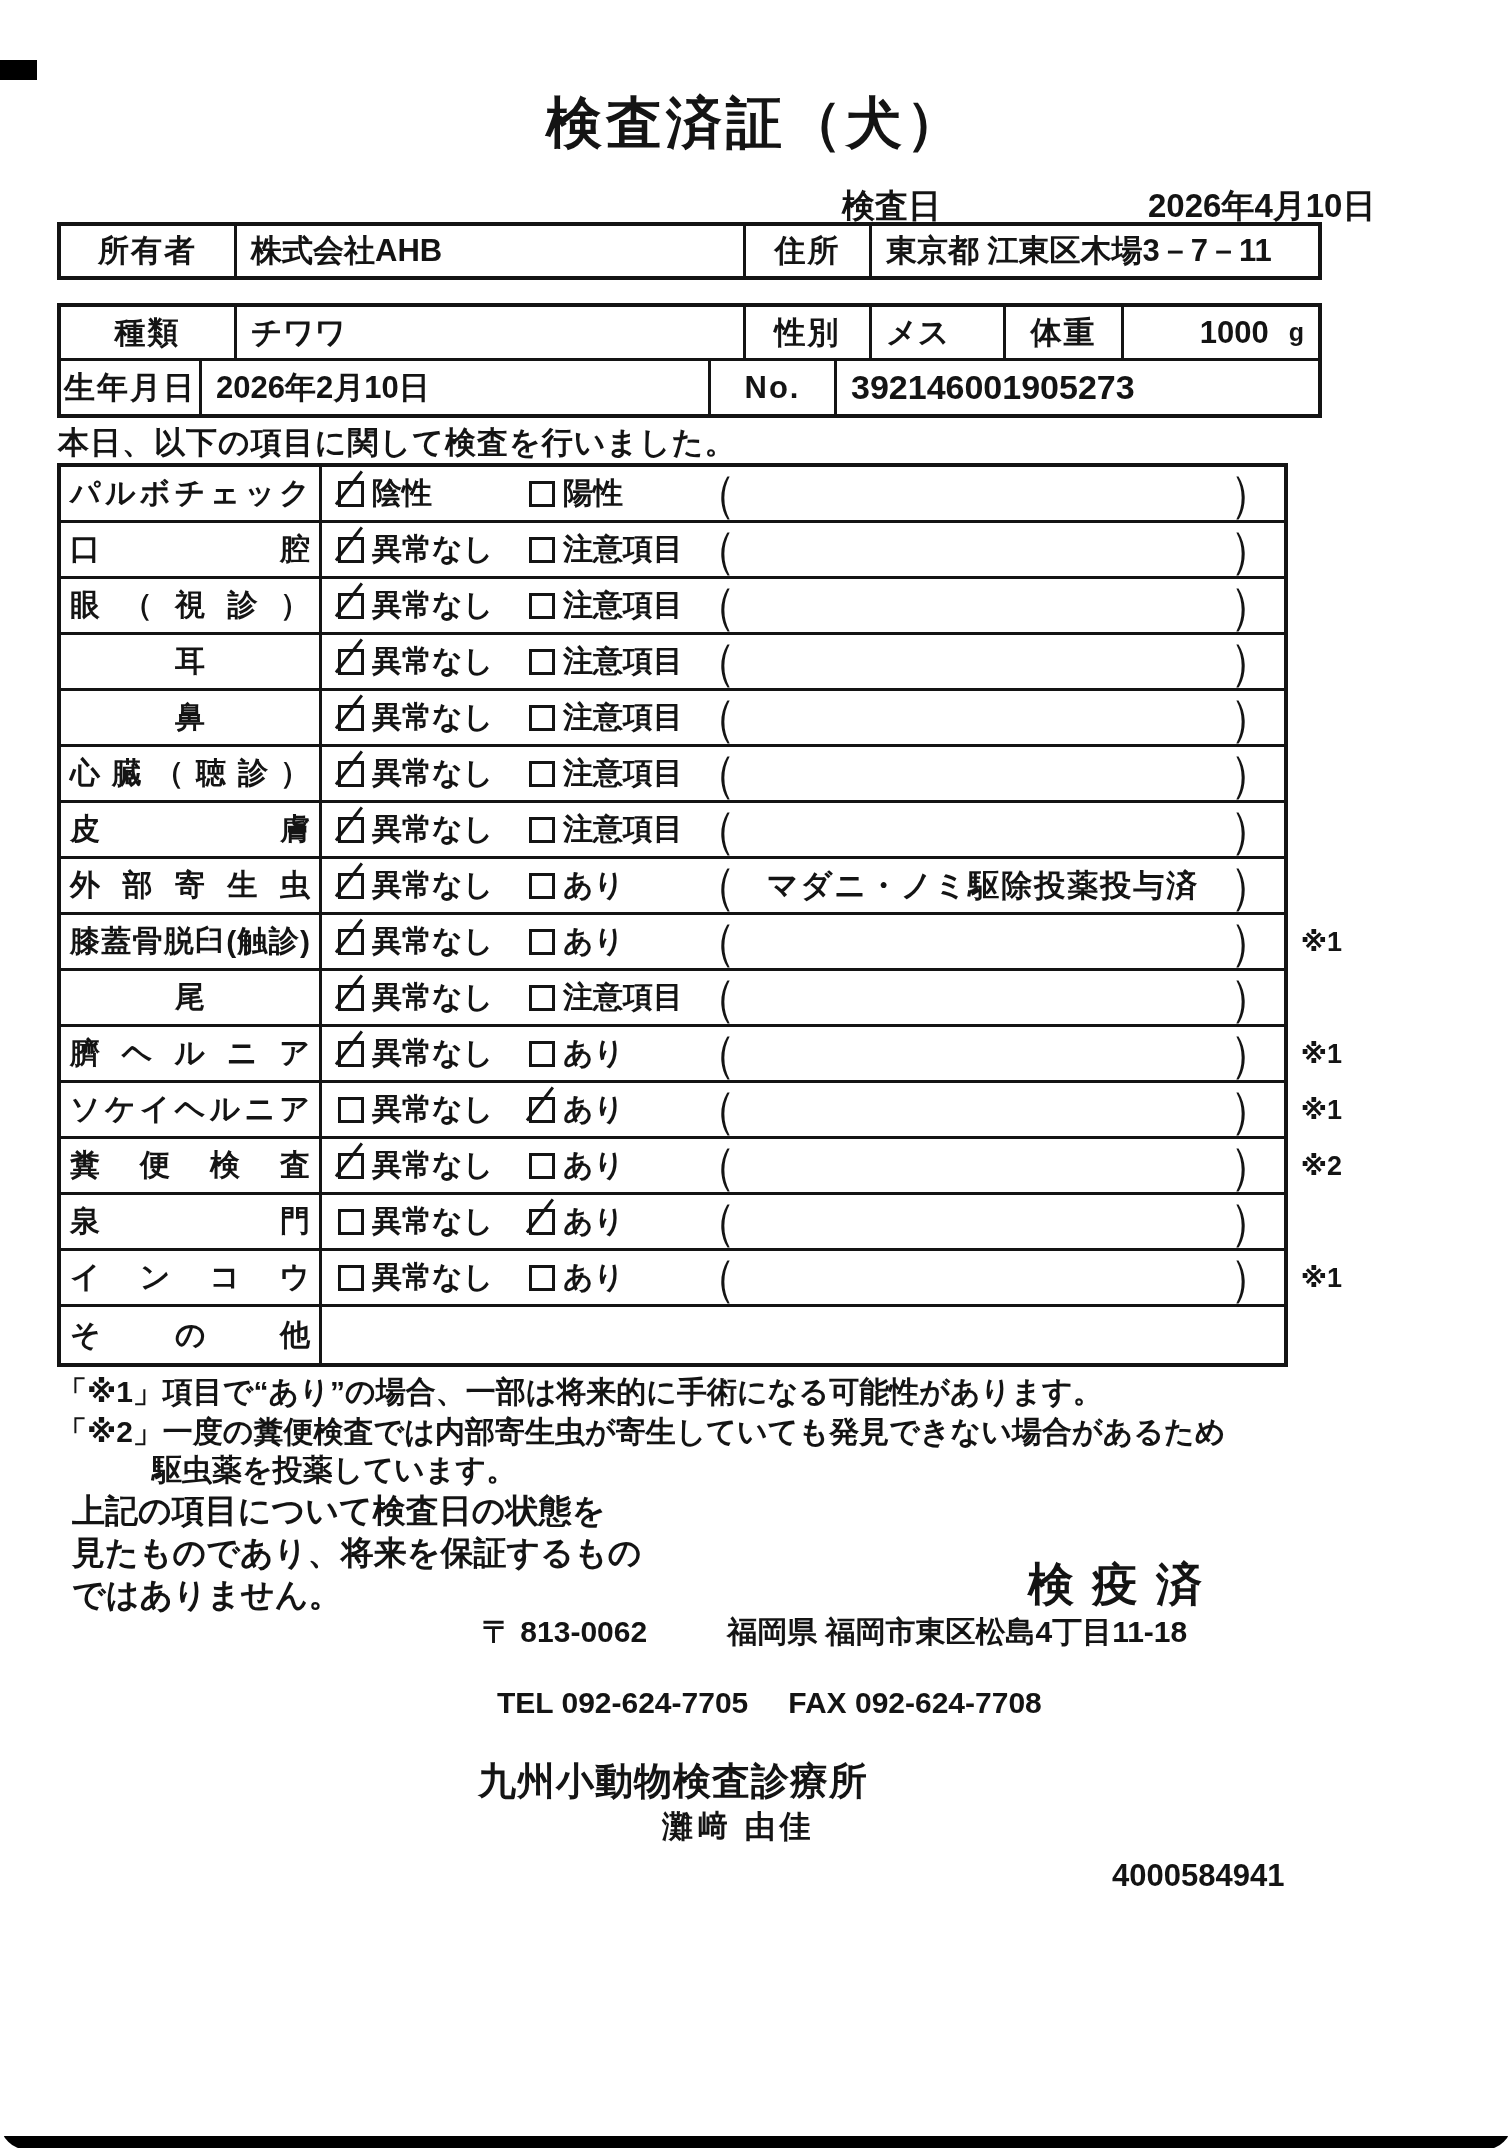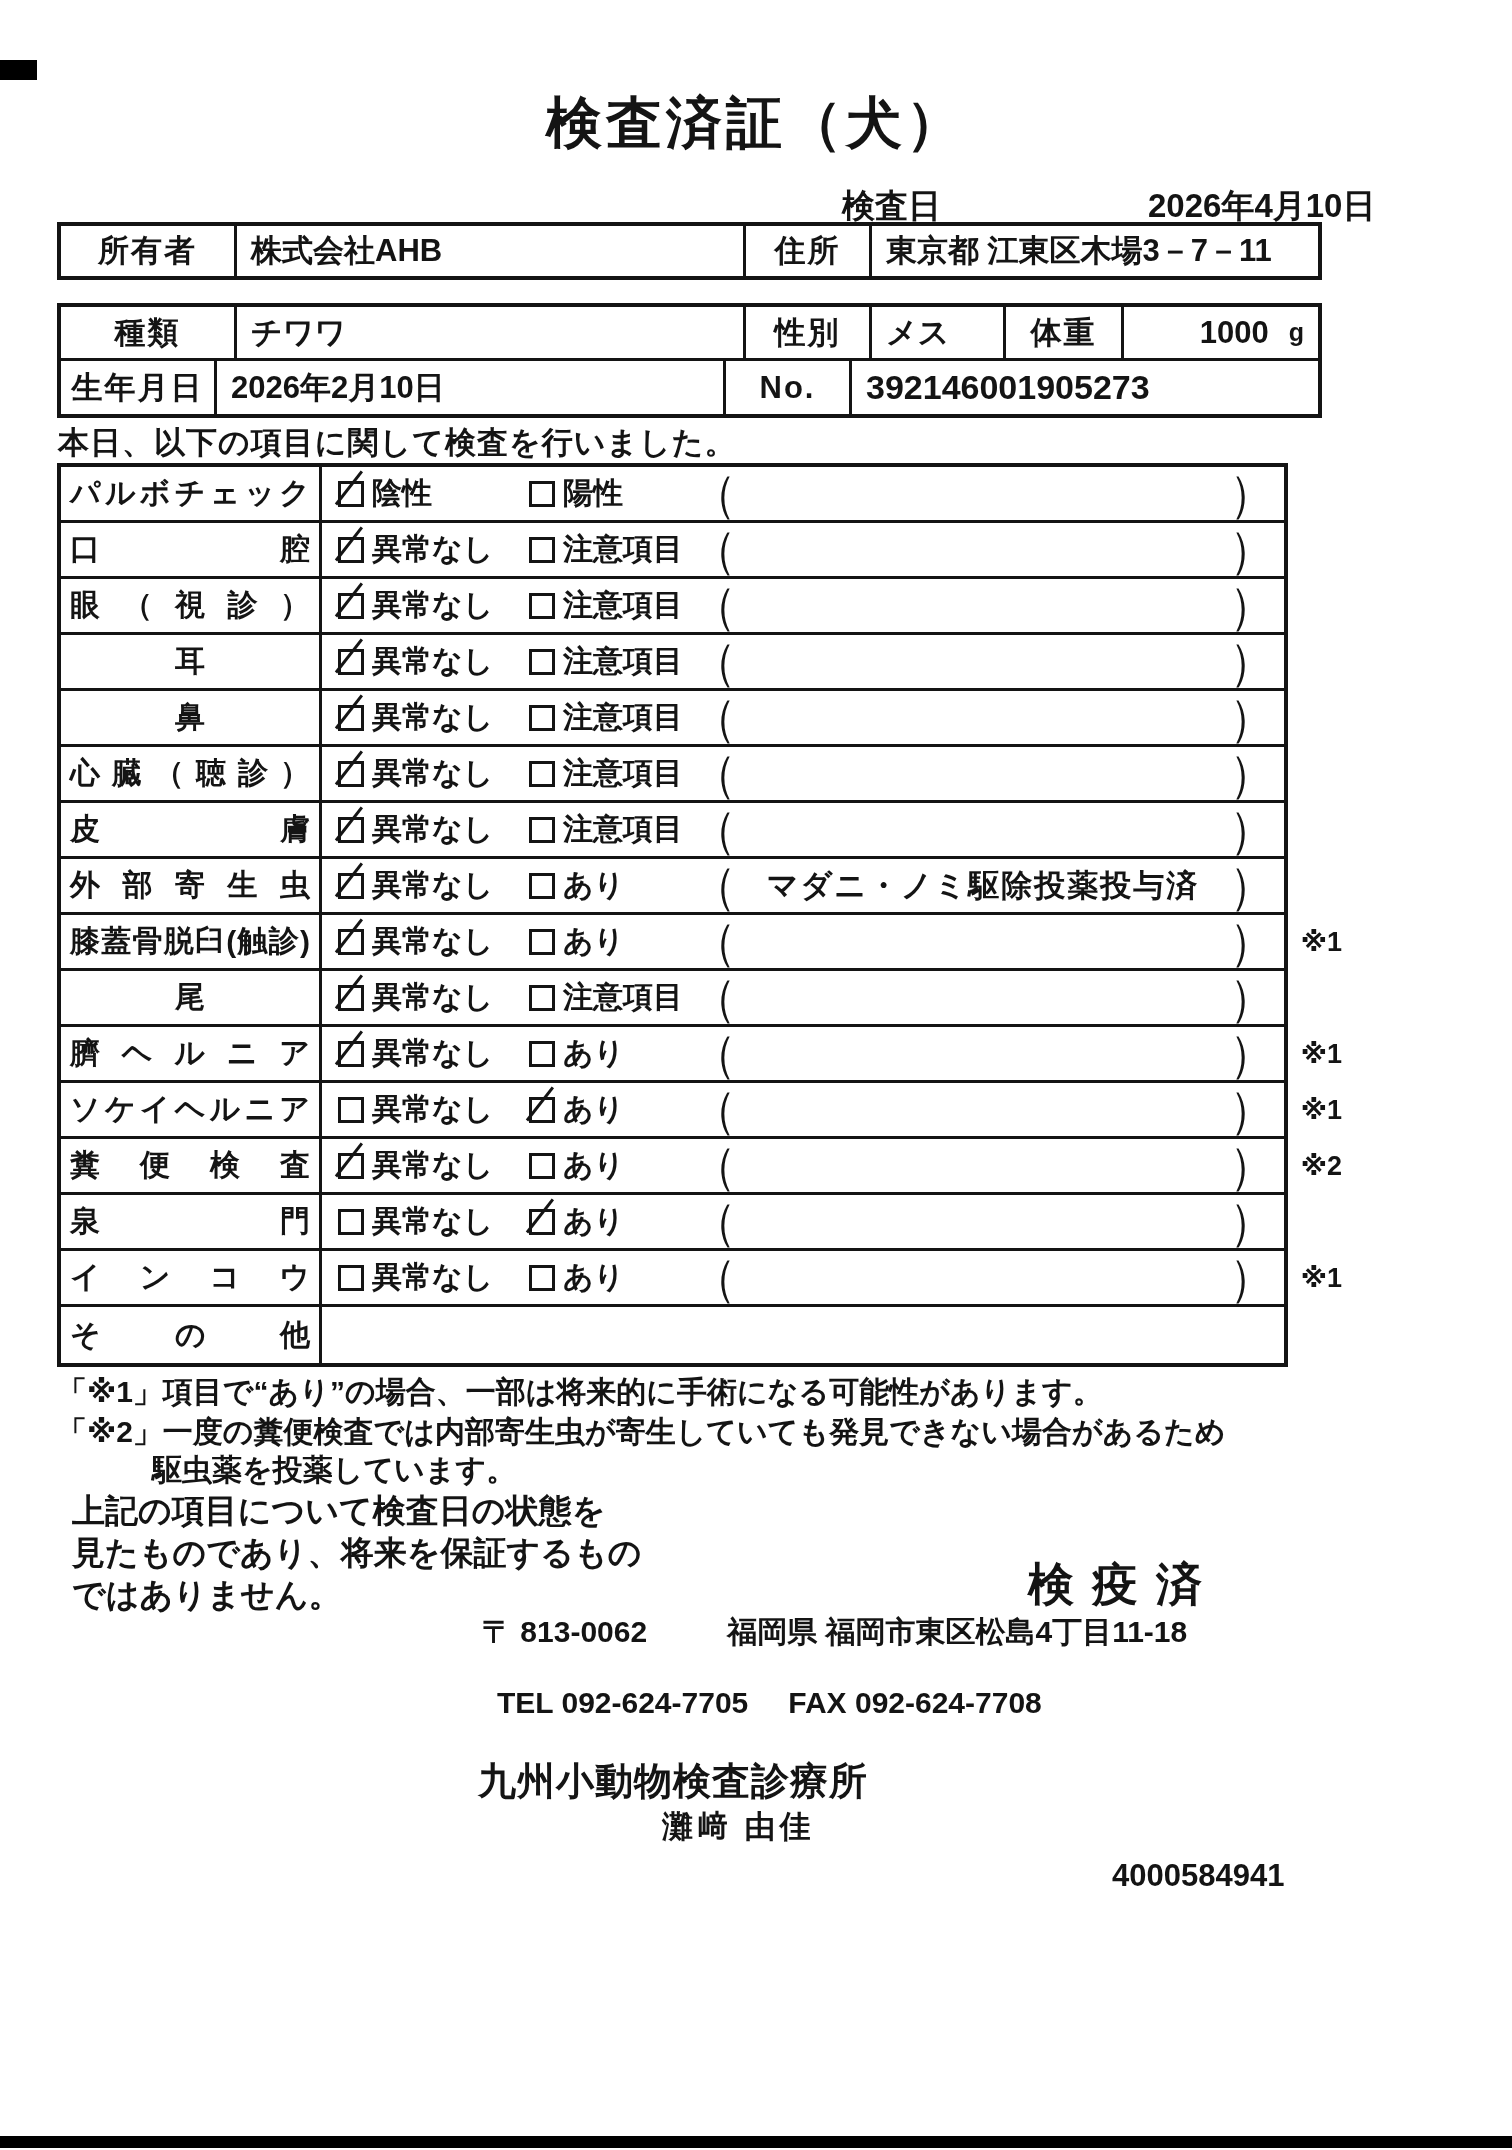--- a/index.html
+++ b/index.html
@@ -1,17 +1,17 @@
 <!DOCTYPE html>
 <html><head>
 <meta charset="utf-8">
 <style>
   html,body{margin:0;padding:0;background:#fff;}
   .page{position:relative;width:1512px;height:2150px;background:#fff;overflow:hidden;
-        font-family:"Liberation Sans","DejaVu Sans",sans-serif;color:#141414;}
+        font-family:"Liberation Sans","DejaVu Sans",sans-serif;color:#141414;border-radius:28px;}
 
   .doc-title{position:absolute;top:86px;left:0;width:100%;text-align:center;
              font-size:56px;font-weight:700;letter-spacing:4px;}
 
   .insp-date-label{position:absolute;top:184px;left:842px;font-size:33px;font-weight:600;}
   .insp-date-value{position:absolute;top:184px;left:1148px;font-size:33px;font-weight:600;}
 
   .t{position:absolute;left:57px;border:4px solid #141414;box-sizing:border-box;background:#fff;}
   .trow{display:flex;box-sizing:border-box;}
   .trow.bb{border-bottom:3px solid #141414;}
@@ -89,21 +89,21 @@
       <div class="tcell" style="width:509px;">チワワ</div>
       <div class="tcell lbl" style="width:126px;">性別</div>
       <div class="tcell" style="width:134px;">メス</div>
       <div class="tcell lbl" style="width:118px;">体重</div>
       <div class="tcell last num">
         <span>1000</span>
         <span class="unit">g</span>
       </div>
     </div>
     <div class="trow" style="height:53px;">
-      <div class="tcell lbl" style="width:156px;font-family:Liberation Mono, monospace;">生年月日</div>
+      <div class="tcell lbl" style="width:141px;font-family:Liberation Mono, monospace;">生年月日</div>
       <div class="tcell" style="width:509px;">2026年2月10日</div>
       <div class="tcell lbl" style="width:126px;">No.</div>
       <div class="tcell last" style="font-size:34px;">392146001905273</div>
     </div>
   </div>
 
   <div class="intro">本日、以下の項目に関して検査を行いました。</div>
 
   <div class="check">
       <div class="crow">

